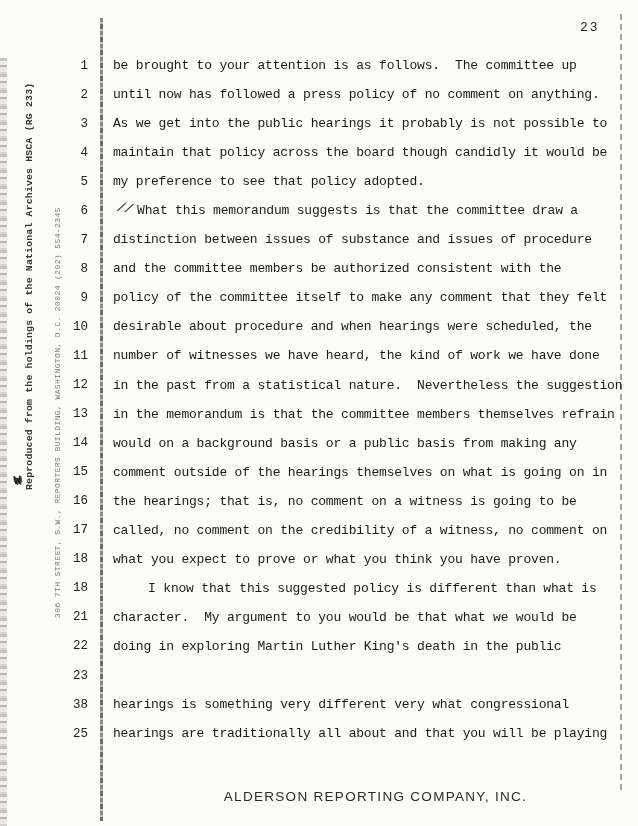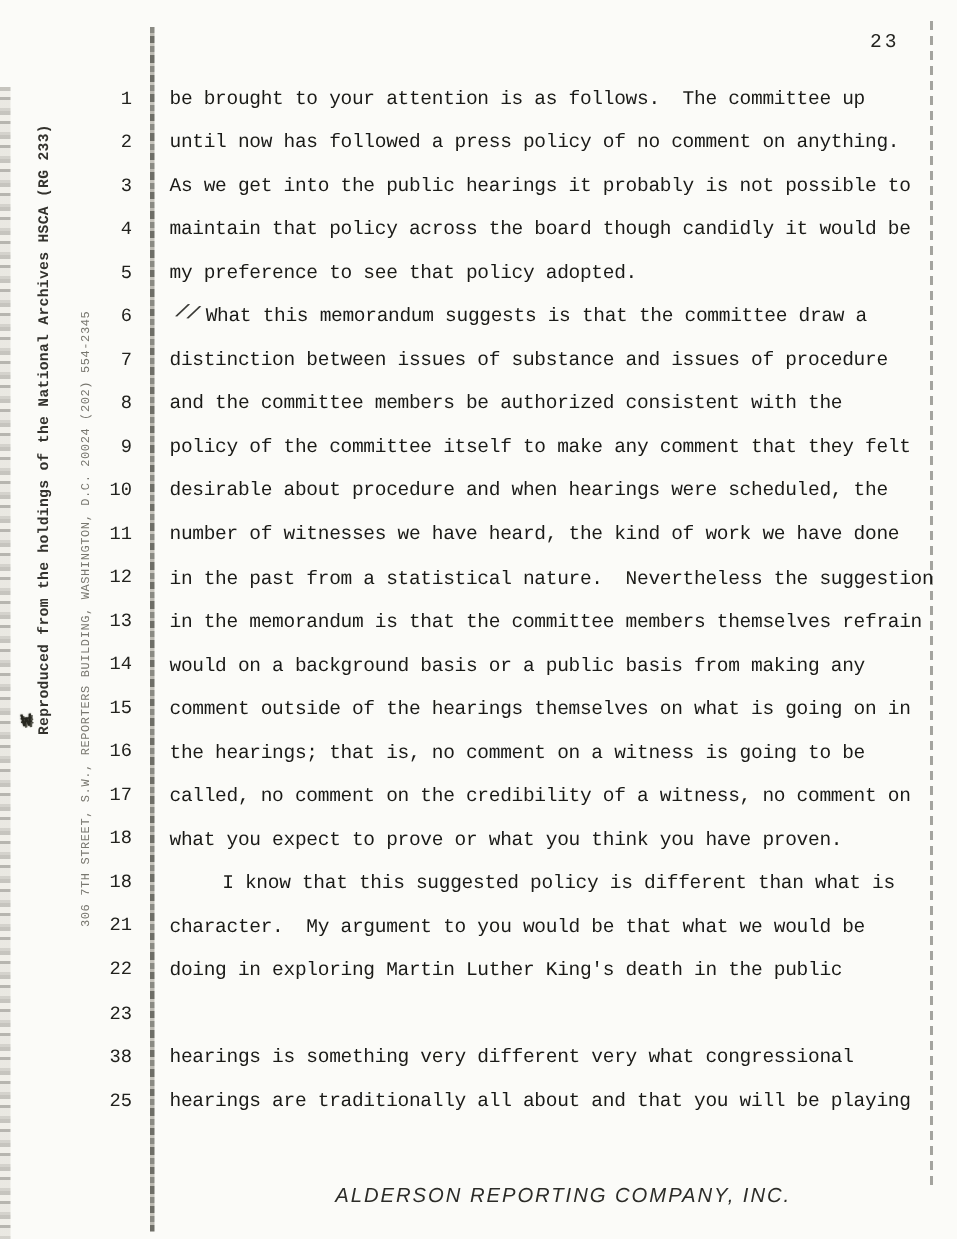--- a/index.html
+++ b/index.html
@@ -53,21 +53,20 @@
     margin-right: 5px; color: #3a3a36;
   }
 
   .footer {
     position: absolute; top: 789px; left: 113px; right: 0;
     text-align: center;
     font-family: "Liberation Sans", sans-serif;
     font-size: 13.5px; letter-spacing: 1.3px;
     color: #2c2c28; font-weight: 500;
     z-index: 2;
-    font-style: italic;
   }
 
   
   .stamp {
     position: absolute; top: 490px; left: 24px;
     transform-origin: 0 0; transform: rotate(-90deg);
     white-space: nowrap;
     font-size: 9.8px; letter-spacing: 0.2px;
     font-weight: bold; color: #33322d;
     z-index: 2;

